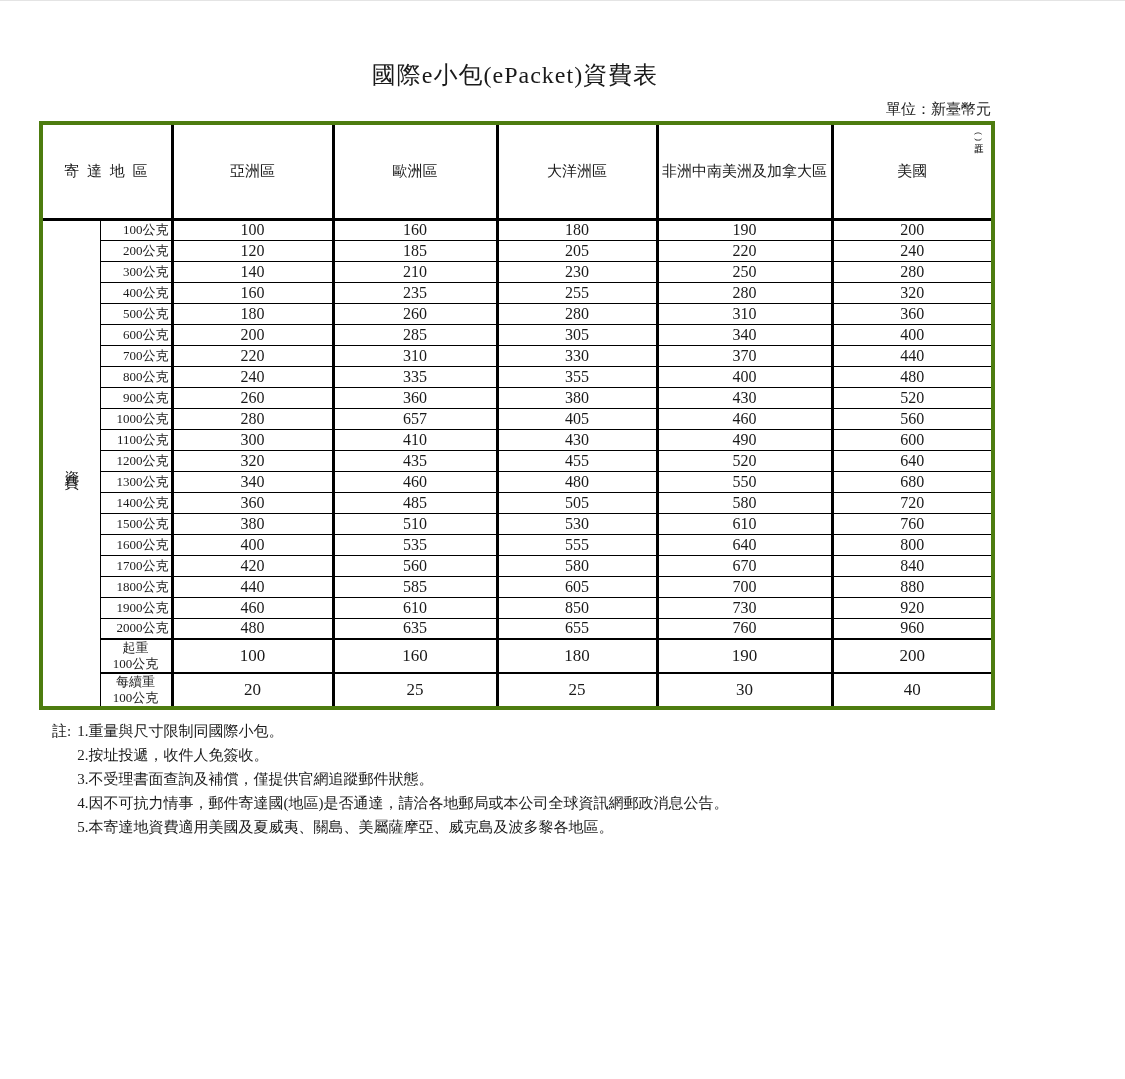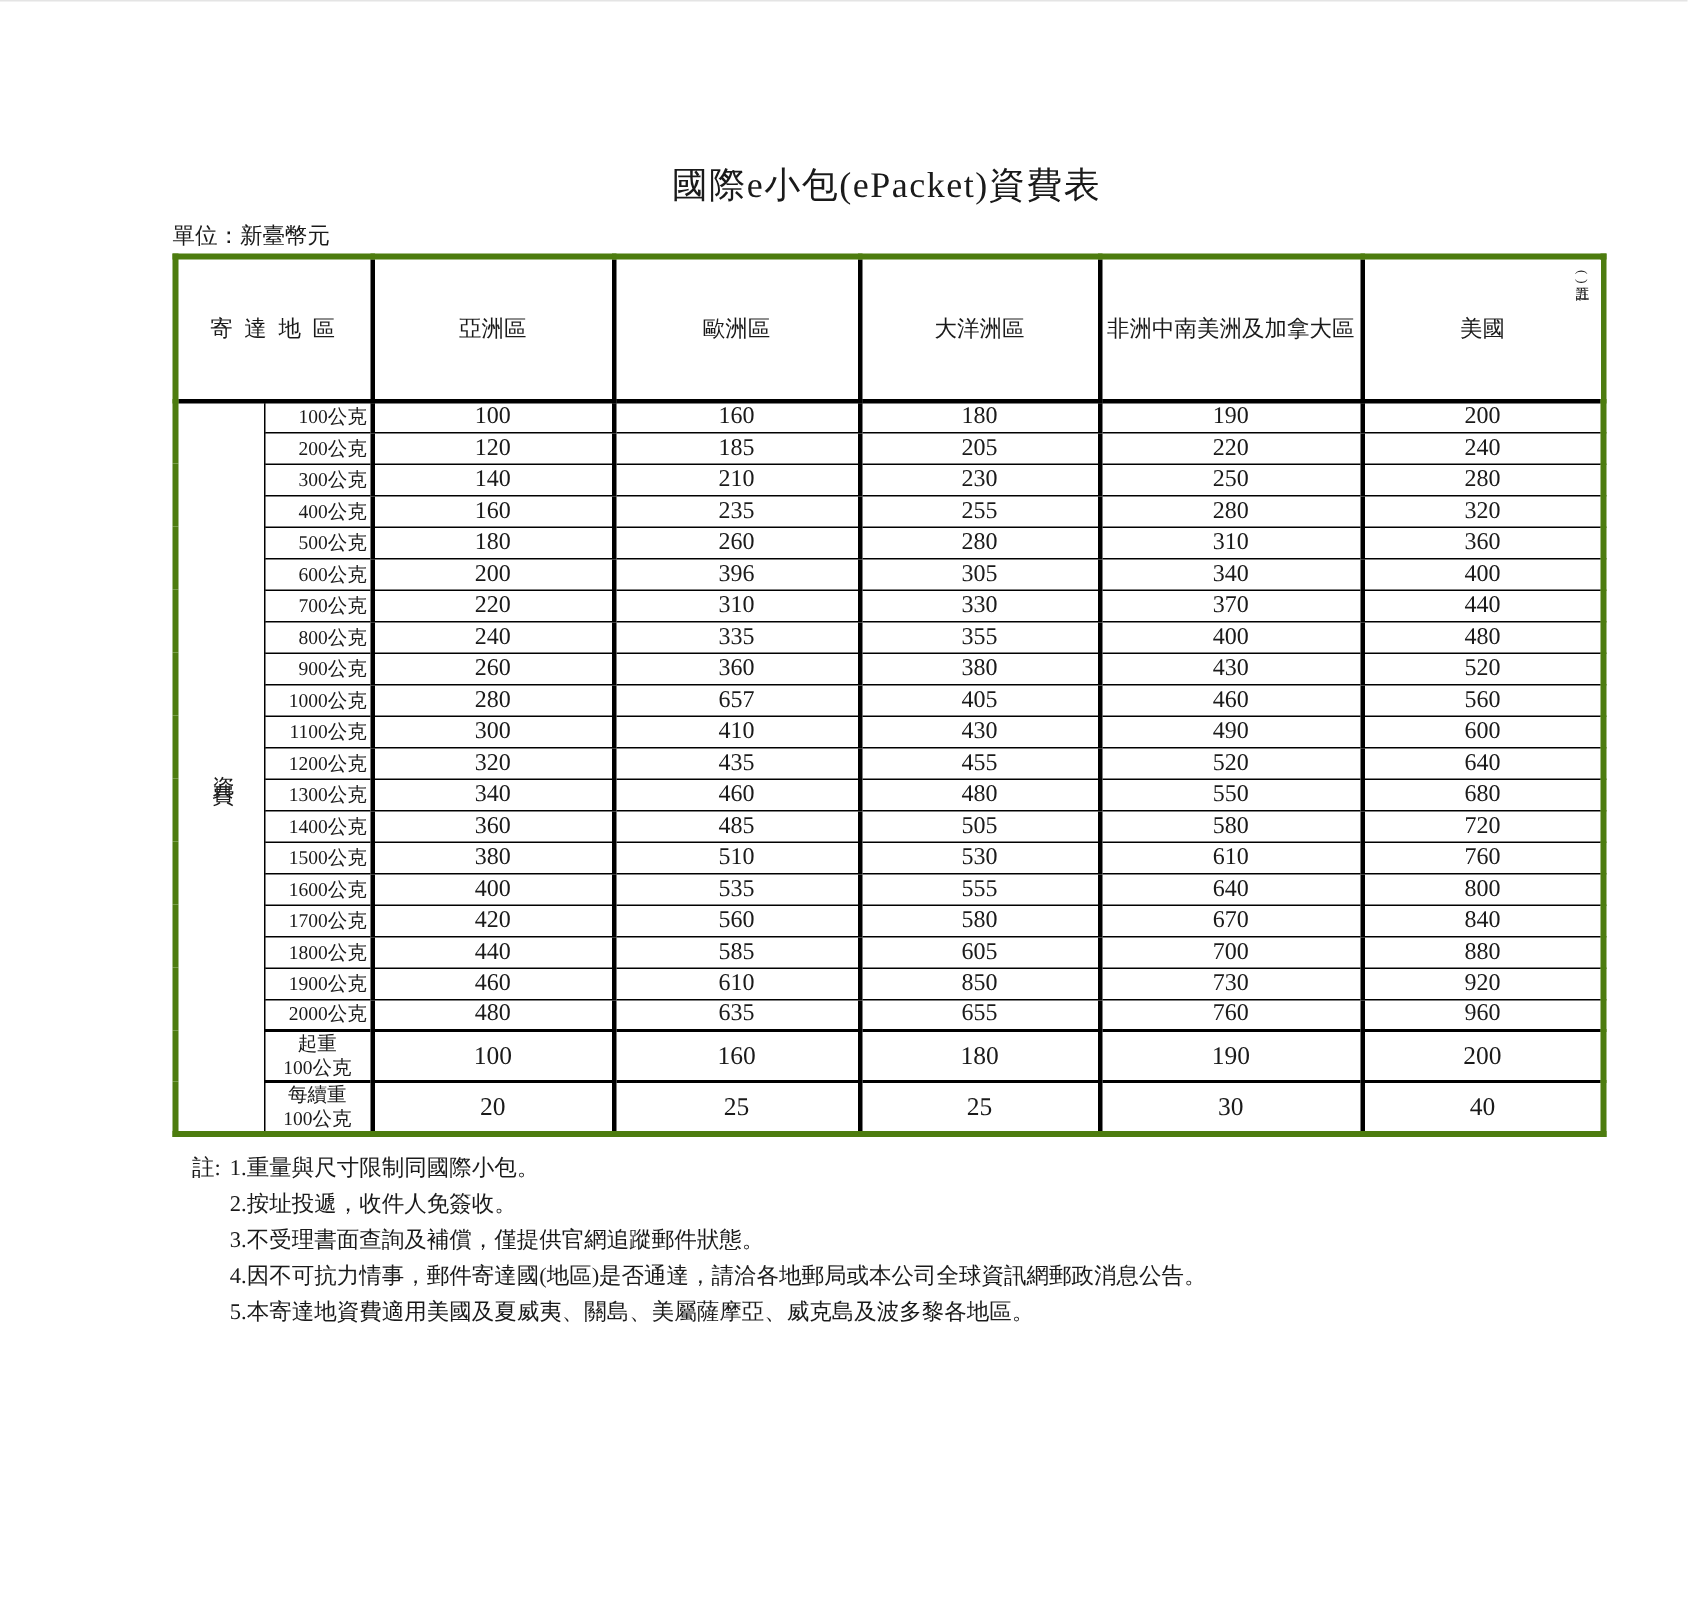--- a/index.html
+++ b/index.html
@@ -7,40 +7,40 @@
     margin: 0; padding: 0;
     width: 1125px; height: 1079px;
     background: #ffffff;
     font-family: "Liberation Serif", "DejaVu Serif", serif;
     color: #1a1a1a;
     overflow: hidden;
   }
   body { border-top: 1px solid #e4e4e4; }
 
   .content {
-    margin-left: 115px;
+    margin-left: 39px;
     width: 952px;
-    padding-top: 106px;
+    padding-top: 58px;
   }
 
   .doc-title {
     font-size: 24px;
     font-weight: normal;
     text-align: center;
     margin: 0 0 9px 0;
     letter-spacing: 1px;
   }
   .doc-subtitle {
     font-size: 15px;
     text-align: center;
     margin: 0 0 6px 0;
   }
   .unit-label {
     font-size: 15px;
-    text-align: left;
+    text-align: right;
     margin: 0 0 2px 0;
   }
 
   table.rate-table {
     border-collapse: collapse;
     border: 4px solid #4d7c0f;
     width: 952px;
     table-layout: fixed;
   }
   .rate-table th, .rate-table td {
@@ -185,21 +185,21 @@
           <td class="weight-cell">500公克</td>
           <td class="rate-cell">180</td>
           <td class="rate-cell">260</td>
           <td class="rate-cell">280</td>
           <td class="rate-cell">310</td>
           <td class="rate-cell">360</td>
         </tr>
         <tr class="rate-row">
           <td class="weight-cell">600公克</td>
           <td class="rate-cell">200</td>
-          <td class="rate-cell">396</td>
+          <td class="rate-cell">285</td>
           <td class="rate-cell">305</td>
           <td class="rate-cell">340</td>
           <td class="rate-cell">400</td>
         </tr>
         <tr class="rate-row">
           <td class="weight-cell">700公克</td>
           <td class="rate-cell">220</td>
           <td class="rate-cell">310</td>
           <td class="rate-cell">330</td>
           <td class="rate-cell">370</td>

